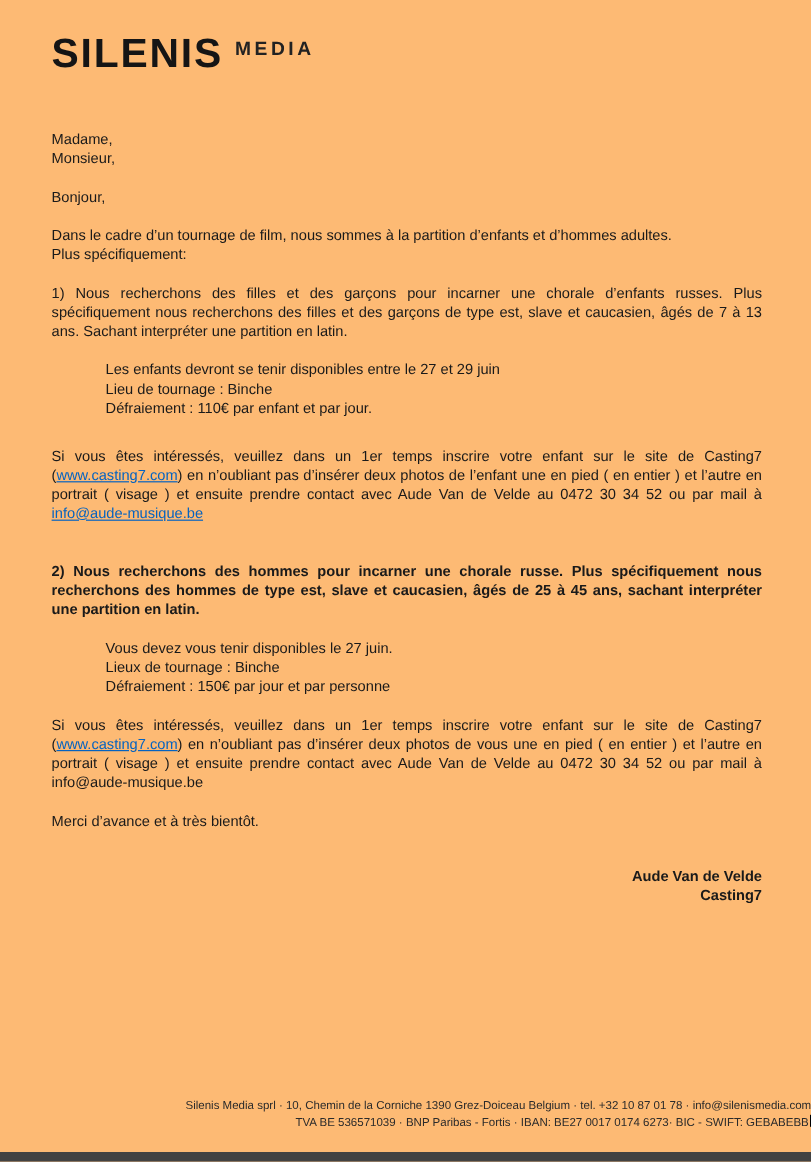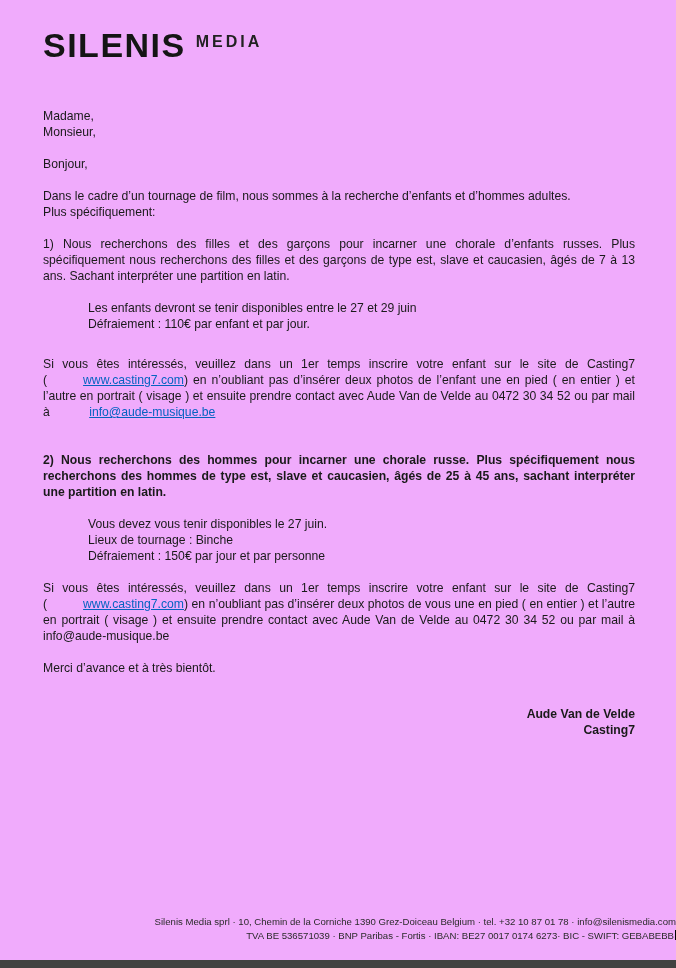--- a/index.html
+++ b/index.html
@@ -6,21 +6,21 @@
   body {
     width: 676px; height: 968px;
     background: #ffffff;
     font-family: "Liberation Sans", sans-serif;
     color: #1a1a1a;
     position: relative;
     overflow: hidden;
   }
   .page {
     position: absolute; inset: 0;
-    background: #f0abfc;
+    background: #fdba74;
   }
 
   
   .logo {
     position: absolute;
     left: 43px; top: 28px;
     display: flex; align-items: flex-start;
   }
   .logo-brand {
     font-size: 34px;
@@ -49,21 +49,20 @@
   .just { text-align: justify; }
   .indent { padding-left: 45px; }
   .gap1 { margin-top: 16px !important; }
   .gap15 { margin-top: 24px !important; }
   .gap2 { margin-top: 32px !important; font-weight: bold; }
 
   a.link {
     color: #0563c1;
     text-decoration: underline;
     cursor: pointer;
-    margin-left: 36px;
   }
 
   .signature {
     text-align: right;
     margin-top: 30px;
     font-weight: bold;
   }
 
   
   .footer {
@@ -98,27 +97,28 @@
     <span class="logo-brand">SILENIS</span>
     <span class="logo-sub">MEDIA</span>
   </header>
 
   <main class="letter">
     <p>Madame,</p>
     <p>Monsieur,</p>
 
     <p class="gap1">Bonjour,</p>
 
-    <p class="gap1">Dans le cadre d’un tournage de film, nous sommes à la recherche d’enfants et d’hommes adultes.</p>
+    <p class="gap1">Dans le cadre d’un tournage de film, nous sommes à la partition d’enfants et d’hommes adultes.</p>
     <p>Plus spécifiquement:</p>
 
     <p class="just gap1">1) Nous recherchons des filles et des garçons pour incarner une chorale d’enfants russes. Plus spécifiquement nous recherchons des filles et des garçons de type est, slave et caucasien, âgés de 7 à 13 ans. Sachant interpréter une partition en latin.</p>
 
     <div class="indent gap1">
       <p>Les enfants devront se tenir disponibles entre le 27 et 29 juin</p>
+      <p>Lieu de tournage : Binche</p>
       <p>Défraiement : 110€ par enfant et par jour.</p>
     </div>
 
 
     <p class="just gap15"><span>Si vous êtes intéressés, veuillez dans un 1er temps inscrire votre enfant sur le site de Casting7 (</span><a class="link">www.casting7.com</a><span>) en n’oubliant pas d’insérer deux photos de l’enfant une en pied ( en entier ) et l’autre en portrait ( visage ) et ensuite prendre contact avec Aude Van de Velde au 0472 30 34 52 ou par mail à </span><a class="link">info@aude-musique.be</a></p>
 
     <p class="just gap2">2) Nous recherchons des hommes pour incarner une chorale russe. Plus spécifiquement nous recherchons des hommes de type est, slave et caucasien, âgés de 25 à 45 ans, sachant interpréter une partition en latin.</p>
 
     <div class="indent gap1">
       <p>Vous devez vous tenir disponibles le 27 juin.</p>

